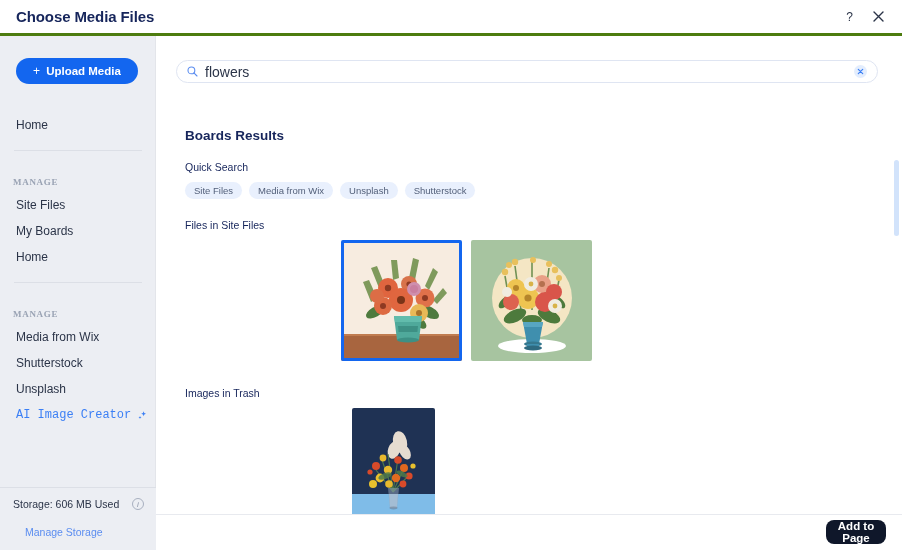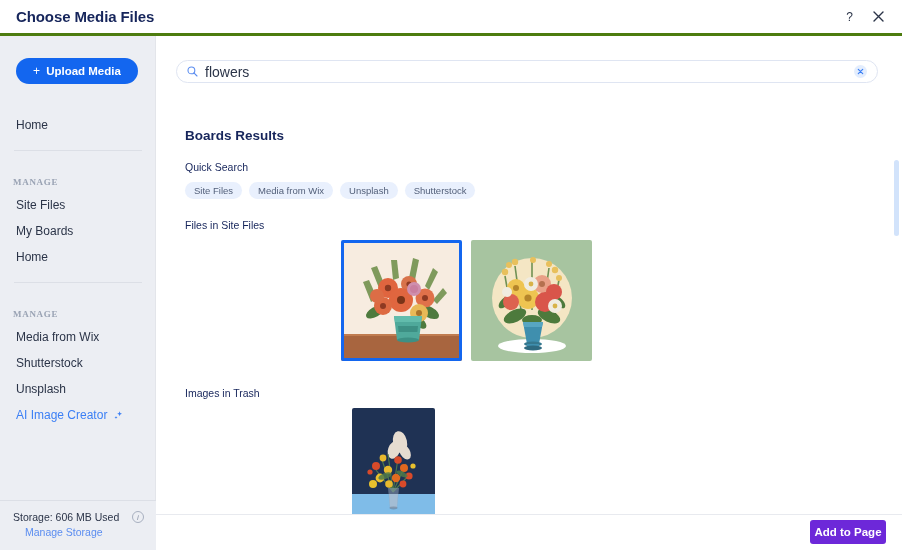--- a/index.html
+++ b/index.html
@@ -86,21 +86,21 @@
   .nav { position: absolute; left: 0; top: 76px; width: 156px; }
   .nav-item {
     height: 26px;
     display: flex;
     align-items: center;
     padding-left: 16px;
     font-size: 12px;
     color: #2b3448;
     cursor: pointer;
   }
-  .nav-item.link-blue { color: #3b7ff5; }
+  .nav-item.link-blue { color: #3b7ff5; font-family: Liberation Mono, monospace; }
   .nav-sep {
     height: 1px;
     background: #dcdfe6;
     margin: 12px 14px 0 14px;
   }
   .nav-group-title {
     font-size: 9px;
     font-weight: bold;
     letter-spacing: 0.7px;
     color: #9aa3b4;
@@ -129,21 +129,21 @@
     border: 1px solid #a8b0c0;
     color: #8d96a8;
     font-size: 8px;
     display: flex; align-items: center; justify-content: center;
     font-style: italic;
     cursor: pointer;
   }
   .storage-link {
     font-size: 10.5px;
     color: #5b8df0;
-    margin-top: 3px;
+    margin-top: 16px;
     cursor: pointer;
     padding-left: 12px;
   }
 
   
   .main {
     position: absolute;
     left: 156px; top: 36px;
     width: 746px;
     height: 514px;
@@ -285,24 +285,24 @@
   .bottom-bar {
     position: absolute;
     left: 156px; bottom: 0;
     width: 746px; height: 36px;
     background: #ffffff;
     border-top: 1px solid #e8eaef;
   }
   .add-btn {
     position: absolute;
     right: 16px; top: 5px;
-    width: 76px; height: 24px;
-    background: #6d28d9;
+    width: 60px; height: 24px;
+    background: #0f172a;
     border: none;
-    border-radius: 3px;
+    border-radius: 8px;
     color: #ffffff;
     font-size: 11.5px;
     font-weight: bold;
     cursor: pointer;
     font-family: "Liberation Sans", sans-serif;
   }
 </style>
 </head>
 <body>
 

